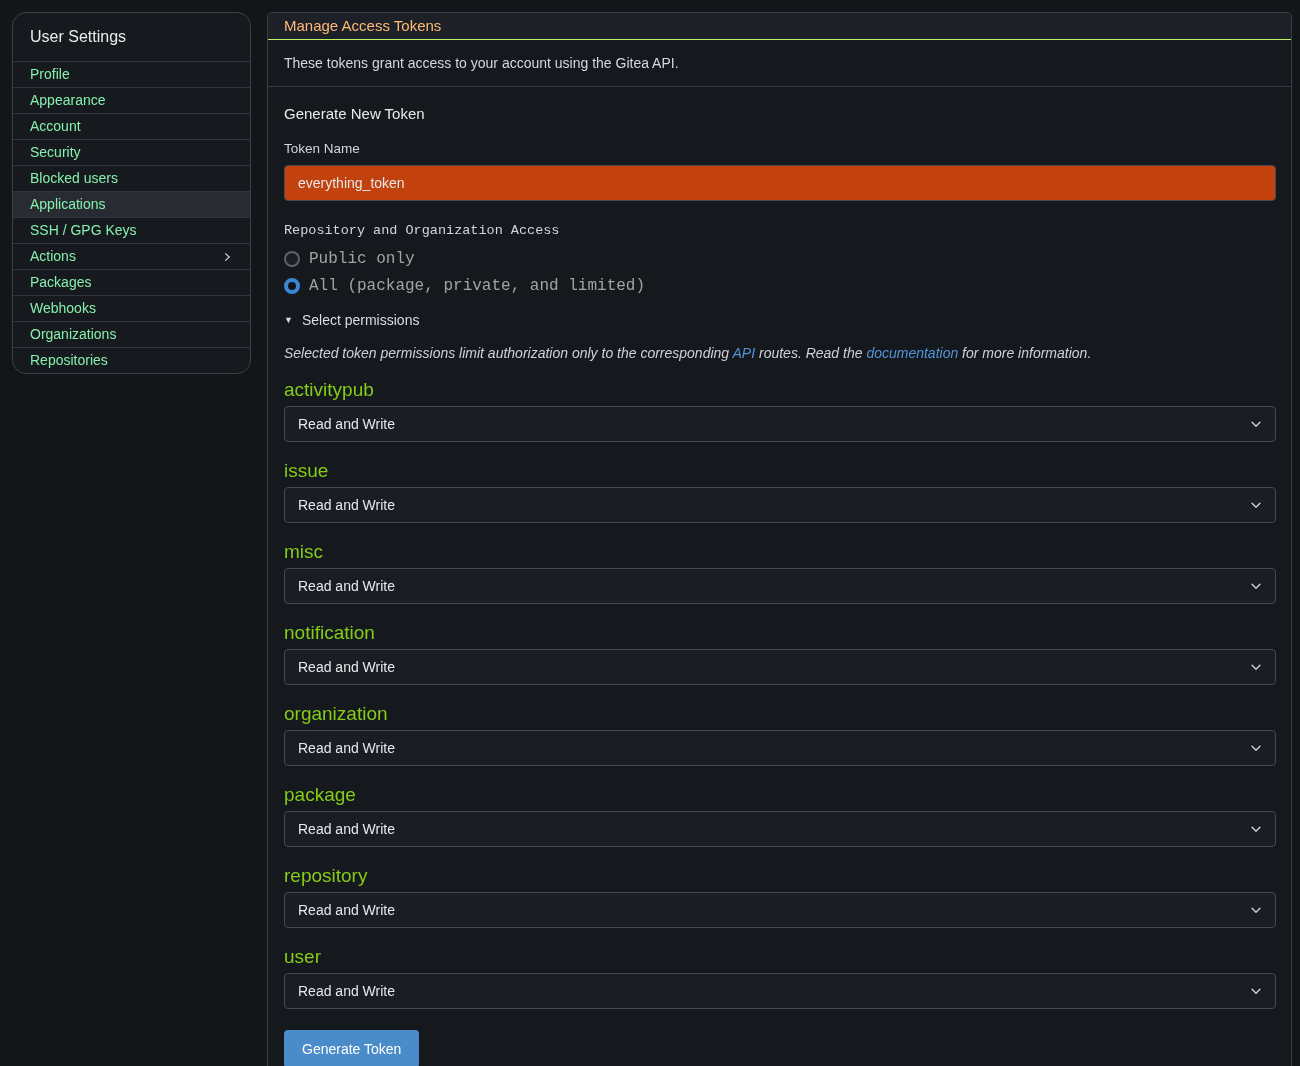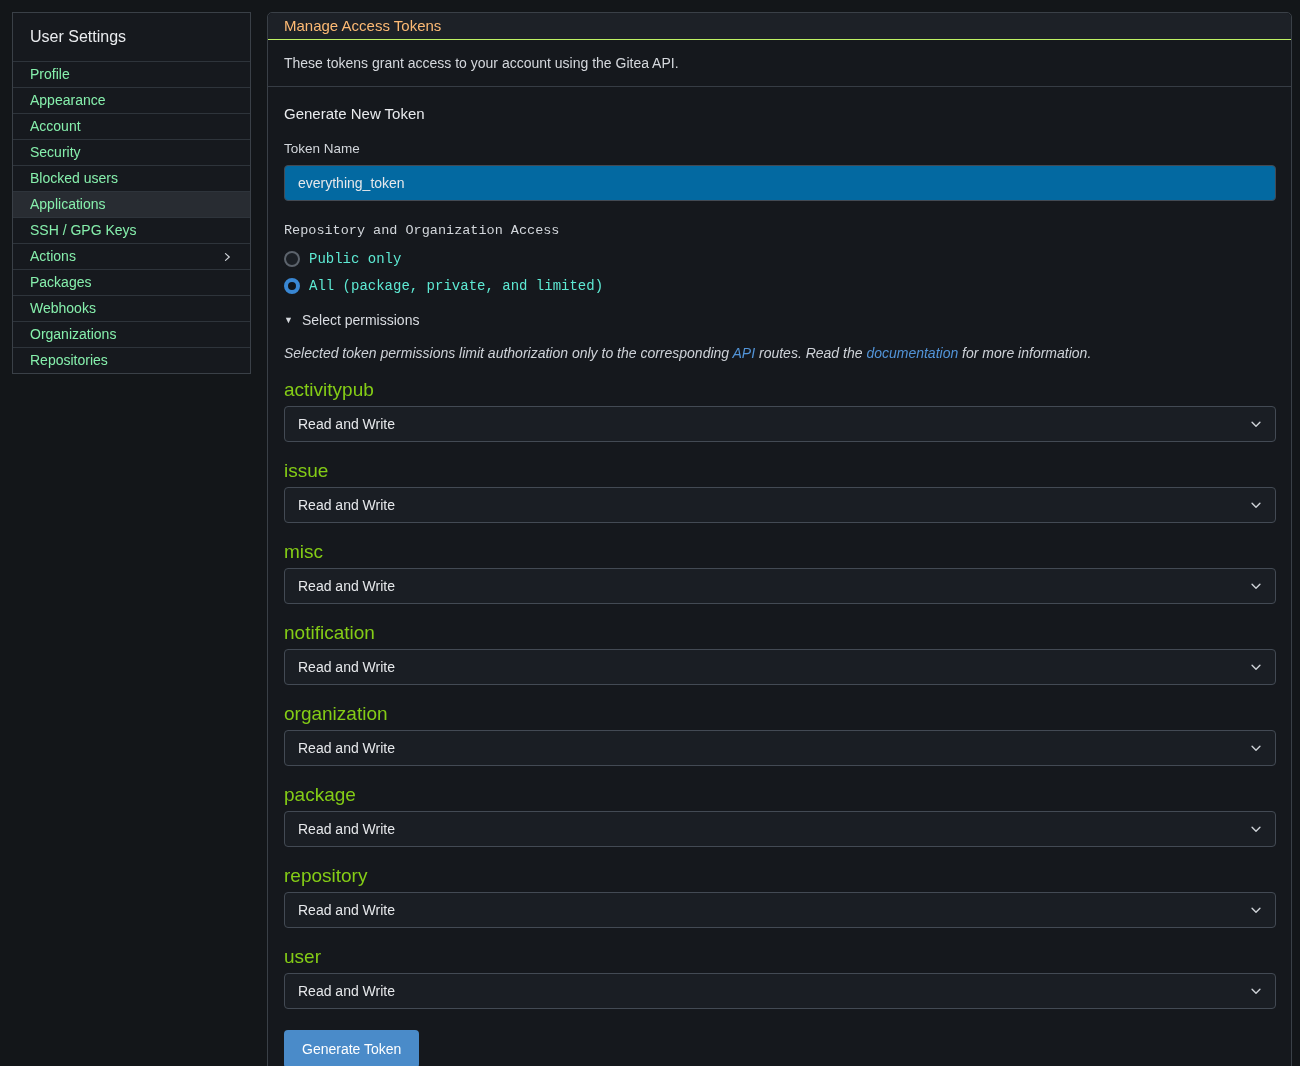--- a/index.html
+++ b/index.html
@@ -10,21 +10,21 @@
     color: #d9dce1;
     overflow: hidden;
   }
   .layout { position: relative; width: 1300px; height: 1066px; }
 
   
   .sidebar {
     position: absolute; left: 12px; top: 12px; width: 239px;
     background: #16191e;
     border: 1px solid #3a4047;
-    border-radius: 0;
+    border-radius: 14px;
     overflow: hidden;
   }
   .sidebar-title {
     padding: 14px 17px;
     font-size: 16px; line-height: 20px;
     color: #e9ebee;
   }
   .sidebar-item {
     padding: 3px 17px;
     font-size: 14px; line-height: 19px;
@@ -66,38 +66,38 @@
   }
   .field-label {
     display: block;
     font-size: 13.5px; line-height: 16px;
     color: #d2d6db;
     margin-bottom: 8px;
   }
   .text-input {
     display: block;
     width: 100%; height: 36px;
-    background: #0369a1;
+    background: #c2410c;
     border: 1px solid #434a54;
     border-radius: 4px;
     color: #e6e8eb;
     font-size: 14px;
     font-family: "Liberation Sans", "DejaVu Sans", sans-serif;
     padding: 0 13px;
     margin-bottom: 22px;
     outline: none;
   }
 
   .access-label { margin-bottom: 10px; }
   .radio-row {
     display: flex; align-items: center;
     height: 20px;
     margin-bottom: 7px;
-    font-size: 14px;
-    color: #5eead4;
+    font-size: 16px;
+    color: #a3a3a3;
     cursor: pointer;
   }
   .radio-row:last-of-type { margin-bottom: 0; }
   .radio-circle {
     width: 16px; height: 16px;
     border-radius: 50%;
     margin-right: 9px;
     flex: 0 0 16px;
   }
   .radio-off {

